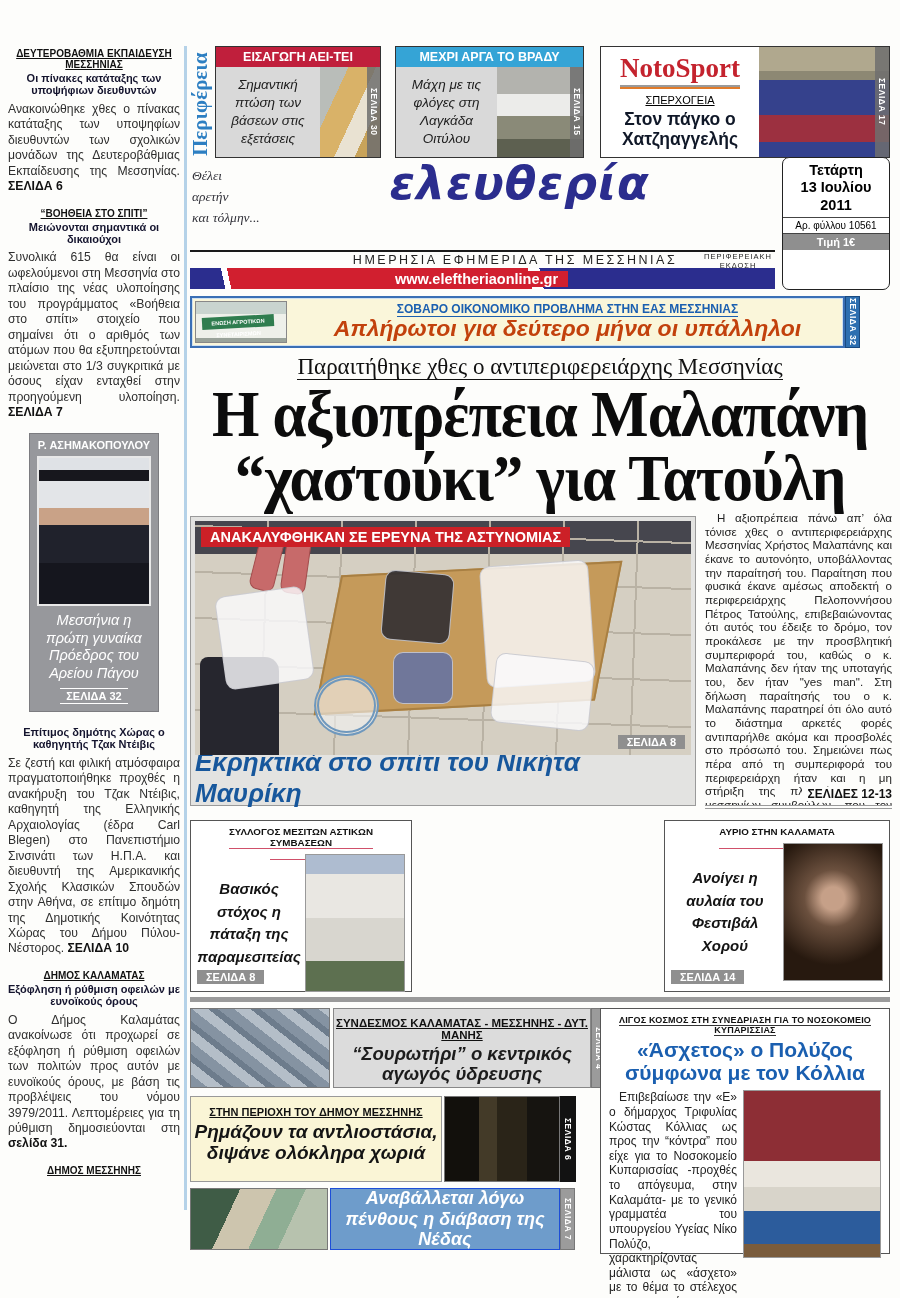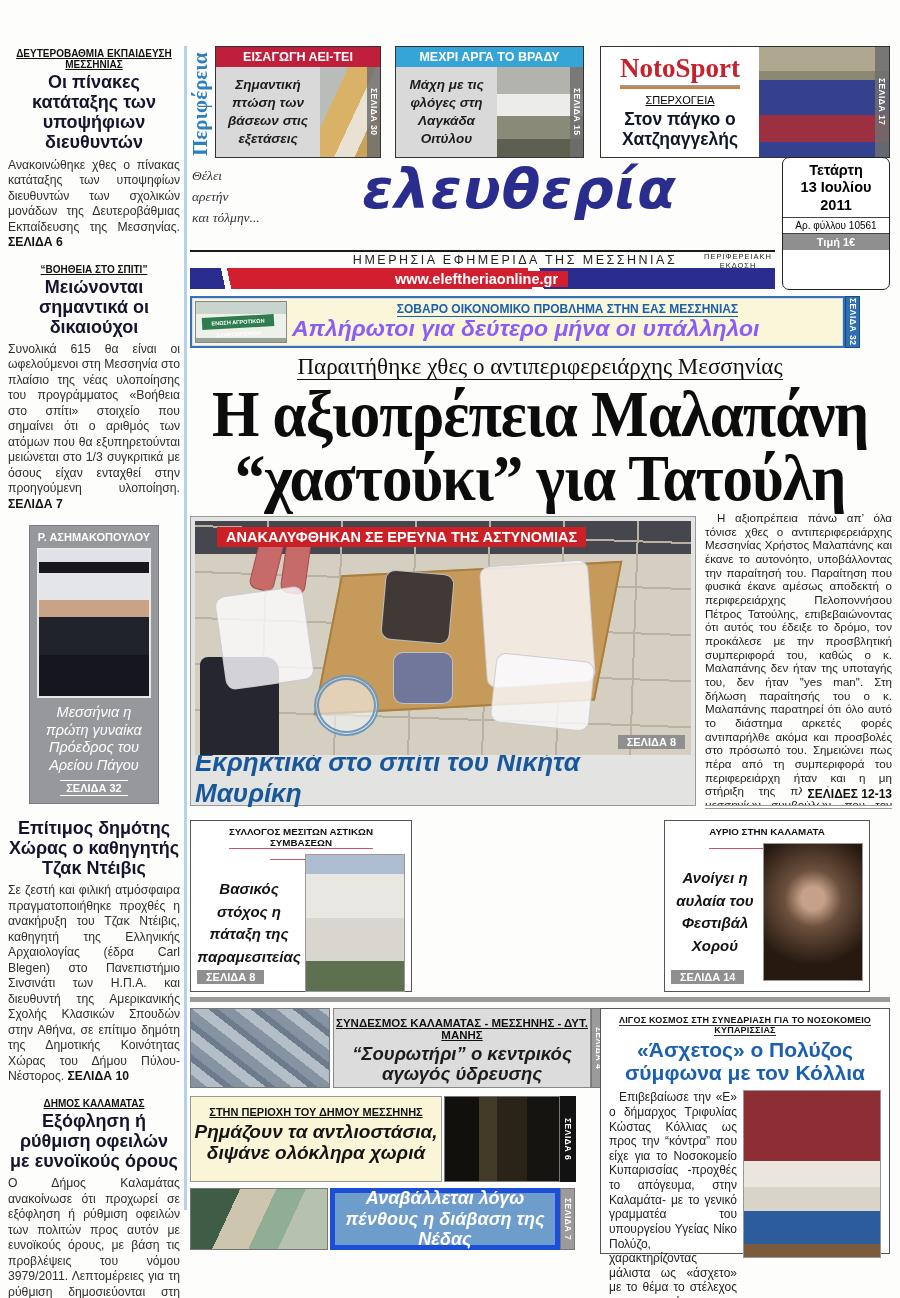--- a/index.html
+++ b/index.html
@@ -12,103 +12,103 @@
   .pg { font-weight:bold; color:#111; white-space:nowrap; }
   .badge { display:inline-block; background:#8f8f8f; color:#fff; font-weight:bold; font-size:11px; padding:1px 9px; }
   .vtab { writing-mode:vertical-rl; text-align:center; color:#fff; font-weight:bold; font-size:8.5px; letter-spacing:.5px; display:flex; align-items:center; justify-content:center; }
   .photo { position:relative; overflow:hidden; }
 
   
   .sidebar { position:absolute; left:8px; top:48px; width:172px; }
   .divider-v { position:absolute; left:184px; top:46px; width:3px; height:1164px; background:#b5d2e8; }
   .story { margin-bottom:13px; }
   .story .k { font-size:10px; margin-bottom:2px; }
-  .story .h { font-weight:bold; font-size:18px; line-height:1.12; text-align:center; color:#14142e; margin-bottom:5px; }
+  .story .h { font-weight:bold; font-size:11px; line-height:1.12; text-align:center; color:#14142e; margin-bottom:5px; }
   .story .b { font-size:12.2px; line-height:1.27; text-align:justify; color:#2e2e2e; }
   .story .b .pg { font-size:12.2px; }
   .graybox { background:#97989c; border:1px solid #7c7c80; padding:5px 7px 7px; width:130px; margin:0 auto 14px; text-align:center; }
   .graybox .hdr { color:#fff; font-weight:bold; font-size:11px; margin-bottom:5px; }
   .portrait-photo { width:100%; height:150px; border:2px solid #e8e8e8;
      background:linear-gradient(180deg,#dfe2e6 0 8%,#17171d 8% 16%,#e3e5e8 16% 34%,#c9a287 34% 46%,#20222c 46% 72%,#15161e 72%); }
   .graybox .cap { color:#fff; font-style:italic; font-size:14.5px; line-height:1.2; margin:6px 0 4px; }
   .graybox .pgw { color:#fff; font-weight:bold; font-size:11px; border-top:1px solid #fff; border-bottom:1px solid #fff; display:inline-block; padding:1px 6px; }
 
   
   .edition-vert { position:absolute; left:188px; top:47px; height:114px; writing-mode:vertical-rl; transform:rotate(180deg); color:#2d7fc2; font-weight:bold; font-size:21px; font-family:"Liberation Serif", serif; text-align:center; }
   .teaser { position:absolute; top:46px; height:112px; border:1px solid #333; background:#d9d9d9; }
   .teaser .bar { height:20px; color:#fff; font-weight:bold; font-size:12.5px; text-align:center; line-height:20px; }
   .teaser .row { display:flex; height:90px; }
-  .teaser .txt { flex:1; font-weight:bold; font-style:italic; font-size:13.5px; line-height:1.35; color:#1c1c1c; display:flex; align-items:center; justify-content:center; text-align:center; padding:2px 4px; }
+  .teaser .txt { flex:1; font-weight:normal; font-style:italic; font-size:13.5px; line-height:1.35; color:#1c1c1c; display:flex; align-items:center; justify-content:center; text-align:center; padding:2px 4px; }
   .teaser .ph { position:relative; height:100%; }
   .ph .vtab { position:absolute; right:0; top:0; bottom:0; width:13px; background:rgba(110,110,110,.85); }
   .t1 { left:215px; width:166px; } .t1 .bar { background:#c01f3c; }
   .t2 { left:395px; width:189px; } .t2 .bar { background:#35a4d6; }
   .student-photo { width:60px; background:linear-gradient(115deg,#b9bdb9 0 28%,#d9b268 28% 55%,#e9e2d2 55% 75%,#c8a35a 75%); }
   .plane-photo { width:86px; background:linear-gradient(180deg,#b3b3ae 0 30%,#ececea 30% 55%,#8a8a78 55% 80%,#5d6050 80%); }
 
   .notosport { position:absolute; left:600px; top:46px; width:290px; height:112px; border:1px solid #333; background:#fff; display:flex; }
   .ns-left { width:158px; text-align:center; padding-top:6px; }
   .ns-logo { font-family:"Liberation Serif", serif; font-weight:bold; font-size:27px; color:#c4232e; }
   .ns-rule { width:120px; margin:1px auto 5px; border-top:2px solid #9a9a9a; border-bottom:2px solid #e07b2a; height:4px; }
   .ns-k { font-size:11px; }
   .ns-h { font-weight:bold; font-size:17.5px; color:#101828; line-height:1.15; margin-top:3px; }
   .ns-ph { flex:1; position:relative; background:linear-gradient(180deg,#b0a88e 0 22%,#8d8873 22% 30%,#35418c 30% 62%,#9c3040 62% 86%,#33418e 86%); }
 
   
   .slogan { position:absolute; left:192px; top:166px; font-family:"Liberation Serif", serif; font-style:italic; font-size:13.5px; color:#33333b; line-height:1.55; white-space:pre-line; }
-  .logo { position:absolute; left:262px; top:156px; width:515px; text-align:center; font-weight:bold; font-style:italic; font-size:56px; letter-spacing:1px; color:#2b2d8e; font-family:"DejaVu Sans", sans-serif; }
+  .logo { position:absolute; left:262px; top:156px; width:515px; text-align:center; font-weight:bold; font-style:italic; font-size:46px; letter-spacing:1px; color:#2b2d8e; font-family:"DejaVu Sans", sans-serif; }
   .mast-rule { position:absolute; left:190px; top:250px; width:585px; height:2px; background:#1a1a1a; }
   .subtitle { position:absolute; left:330px; top:253px; width:370px; text-align:center; font-size:12.5px; letter-spacing:2.5px; color:#222; }
   .edition-type { position:absolute; left:700px; top:252px; width:76px; text-align:center; font-size:7.5px; letter-spacing:1px; color:#222; white-space:pre-line; line-height:1.2; }
   .wwwband { position:absolute; left:190px; top:268px; width:585px; height:21px;
       background:linear-gradient(78deg,#2b2d8e 0 6%,#fff 6% 7%,#d11f2f 7% 58%,#fff 58% 60%,#2b2d8e 60%);
       display:flex; align-items:center; }
   .wwwband span { margin-left:195px; background:#d11f2f; color:#fff; font-weight:bold; font-size:14.5px; padding:0 10px; }
   .datebox { position:absolute; left:782px; top:157px; width:108px; height:133px; border:1.5px solid #222; border-radius:7px; overflow:hidden; text-align:center; background:#fff; }
   .datebox .date { font-weight:bold; font-size:14.5px; line-height:1.2; padding:4px 0 3px; white-space:pre-line; border-bottom:1px solid #444; }
   .datebox .issue { font-size:10px; padding:2px 0; border-bottom:1px solid #444; }
   .datebox .contact { font-size:9.5px; font-weight:bold; line-height:1.25; padding:3px 0 2px; white-space:pre-line; }
   .datebox .price { background:#8f8f8f; color:#fff; font-weight:bold; font-size:11px; padding:2px 0; }
 
   
   .banner { position:absolute; left:190px; top:296px; width:655px; height:52px; background:#faf6da; border:2px solid #3a6fb5; box-shadow:0 0 0 1px #cfe0f0 inset; }
   .eas-photo { position:absolute; left:3px; top:3px; width:92px; height:42px; background:linear-gradient(180deg,#c9d4cf 0 30%,#eef0ea 30% 90%,#9aa39a 90%); border:1px solid #888; }
   .eas-photo .strip { position:absolute; left:6px; top:14px; width:72px; height:12px; background:#2f7d4f; color:#fff; font-size:5.5px; font-weight:bold; text-align:center; line-height:12px; transform:rotate(-3deg); }
   .banner .bk { margin-left:100px; font-size:12px; font-weight:bold; color:#1a5fb0; text-align:center; padding-top:4px; }
   .banner .bk span { border-bottom:1px solid #1a5fb0; }
-  .banner .bt { margin-left:100px; font-size:23px; font-weight:bold; font-style:italic; color:#8b5cf6; text-align:left; line-height:1.05; }
+  .banner .bt { margin-left:100px; font-size:23px; font-weight:bold; font-style:italic; color:#c2410c; text-align:center; line-height:1.05; }
   .banner-tab { position:absolute; left:845px; top:296px; width:15px; height:52px; background:#2d6fb0; border:1px solid #1a4a80; }
 
   
   .overline { position:absolute; left:190px; top:354px; width:700px; text-align:center; font-family:"Liberation Serif", serif; font-size:23px; color:#111; }
   .overline span { border-bottom:1.5px solid #111; }
   .headline { position:absolute; left:185px; top:383px; width:710px; text-align:center; font-family:"Liberation Serif", serif; font-weight:bold; font-size:61px; line-height:.98; color:#0c0c0c; letter-spacing:-1px; white-space:pre-line; transform:scaleY(1.06); transform-origin:top; }
 
   .photobox { position:absolute; left:190px; top:516px; width:506px; height:290px; background:#e3e3e1; border:1px solid #9a9a9a; padding:4px; }
   .main-photo { position:relative; height:234px; overflow:hidden;
       background:
         repeating-linear-gradient(2deg, transparent 0 44px, #b9b2a4 44px 46px),
         repeating-linear-gradient(92deg, transparent 0 72px, #b9b2a4 72px 74px),
         linear-gradient(180deg,#46464e 0 14%, #d5cfc2 14%); }
-  .red-label { position:absolute; left:22px; top:6px; background:#cc2027; color:#fff; font-weight:bold; font-size:14.5px; padding:2px 9px; }
+  .red-label { position:absolute; left:6px; top:6px; background:#cc2027; color:#fff; font-weight:bold; font-size:14.5px; padding:2px 9px; }
   .tbl { position:absolute; left:27%; top:20%; width:56%; height:60%; background:#c59a5a; transform:skewX(-14deg) rotate(-3deg); border:2px solid #a87f42; }
   .bag { position:absolute; background:rgba(250,250,252,.82); border:1px solid rgba(200,200,205,.9); border-radius:10px; }
   .darkpile { position:absolute; left:1%; bottom:0; width:16%; height:42%; background:#26262e; border-radius:8px 14px 0 0; }
   .cyl { position:absolute; background:#c76a6a; border-radius:8px; border:1px solid #a34d4d; }
   .wires { position:absolute; left:24%; bottom:8%; width:13%; height:26%; border:5px double #6f98bd; border-radius:50%; background:rgba(245,245,245,.6); }
   .main-photo .badge { position:absolute; right:6px; bottom:6px; }
   .caption { height:46px; display:flex; align-items:center; justify-content:center; font-size:26px; font-weight:bold; font-style:italic; color:#17579c; }
 
   .article { position:absolute; left:705px; top:511px; width:187px; height:298px; overflow:hidden; border-bottom:4px double #9a9a9a; }
   .article p { font-size:11.6px; line-height:1.18; text-align:justify; color:#222; text-indent:12px; }
   .article .pgref { position:absolute; right:0; bottom:4px; background:#fdfdfb; padding-left:6px; font-size:12px;text-align:center; }
 
   
   .mid { position:absolute; top:820px; height:172px; border:1px solid #555; background:#fff; padding:5px 6px; }
-  .m1 { left:190px; width:222px; } .m2 { left:427px; width:223px; } .m3 { left:664px; width:206px; }
+  .m1 { left:190px; width:222px; } .m2 { left:427px; width:223px; } .m3 { left:664px; width:226px; }
   .mid .k { font-size:9.8px; padding-bottom:2px; margin-bottom:4px; }
   .mid .k span { border-bottom:1.5px solid #d0506a; padding-bottom:11px; }
   .mid .row { display:flex; height:138px; }
   .mid .txt { flex:1; display:flex; align-items:center; justify-content:center; text-align:center; font-weight:bold; font-style:italic; font-size:15px; line-height:1.5; color:#141414; padding-right:4px; }
   .mid .ph { width:100px; height:138px; border:1px solid #999; }
   .mid .badge { position:absolute; left:6px; bottom:7px; }
   .building-photo { background:linear-gradient(180deg,#aebcd0 0 14%,#e9e7e2 14% 46%,#d8d6cf 46% 78%,#5d7050 78%); }
   .sea-photo { background:linear-gradient(180deg,#c9cbc6 0 26%,#7e988c 26% 40%,#cfd8cd 40% 58%,#93a79b 58% 82%,#b9bdb2 82%); }
   .dancers-photo { background:radial-gradient(circle at 50% 40%, #c6a088 0 12%, #6b503e 30%, #27190f 70%); }
 
@@ -123,21 +123,21 @@
   .gboxed .h { font-weight:bold; font-style:italic; font-size:18.5px; line-height:1.1; color:#1c1c1c; }
   .tab-g { width:15px; height:80px; background:#9b9b9b; border:1px solid #777; }
   .r2 { left:190px; top:1096px; height:86px; }
   .ybox { width:252px; height:86px; background:#faf5d6; border:1px solid #999; text-align:center; padding-top:9px; }
   .ybox .k { font-size:11px; margin-bottom:4px; }
   .ybox .h { font-weight:bold; font-style:italic; font-size:19px; line-height:1.1; color:#141414; }
   .night-photo { width:116px; height:86px; border:1px solid #777; margin-left:2px; background:linear-gradient(90deg,#12100c 0 30%,#433a28 30% 46%,#2a2418 46% 72%,#161410 72%); }
   .tab-b { width:16px; height:86px; background:#121212; }
   .r3 { left:190px; top:1188px; height:62px; }
   .river-photo { width:138px; height:62px; border:1px solid #777; background:linear-gradient(115deg,#3f5c46 0 30%,#cdc5ae 30% 52%,#8fae94 52% 70%,#b7c2ae 70%); }
-  .bbox { width:230px; height:62px; background:#6e9ccb; border:5px solid #1d4ed8; margin-left:2px; display:flex; align-items:center; justify-content:center; text-align:center; color:#fff; font-weight:bold; font-style:italic; font-size:18px; line-height:1.15; }
+  .bbox { width:230px; height:62px; background:#6e9ccb; border:1px solid #1d4ed8; margin-left:2px; display:flex; align-items:center; justify-content:center; text-align:center; color:#fff; font-weight:bold; font-style:italic; font-size:18px; line-height:1.15; }
   .tab-g2 { width:15px; height:62px; background:#9b9b9b; border:1px solid #777; }
 
   
   .br-box { position:absolute; left:600px; top:1008px; width:290px; height:246px; border:1.5px solid #555; background:#fff; padding:6px 8px; }
   .br-box .k { font-size:9px; letter-spacing:.2px; }
   .br-box .k span { border-bottom:1px solid #333; }
   .br-h { text-align:center; font-weight:bold; font-size:21px; line-height:1.08; color:#1a5fb0; margin:4px 0 6px; }
   .br-row { display:flex; }
   .br-row p { width:128px; font-size:12px; line-height:1.22; text-align:justify; color:#222; text-indent:10px; }
   .meeting-photo { flex:1; height:168px; margin-left:6px; border:1px solid #999; background:linear-gradient(180deg,#8d2e35 0 42%,#eae6de 42% 58%,#d8d4ca 58% 72%,#2c5c9c 72% 92%,#7a5c3c 92%); }

